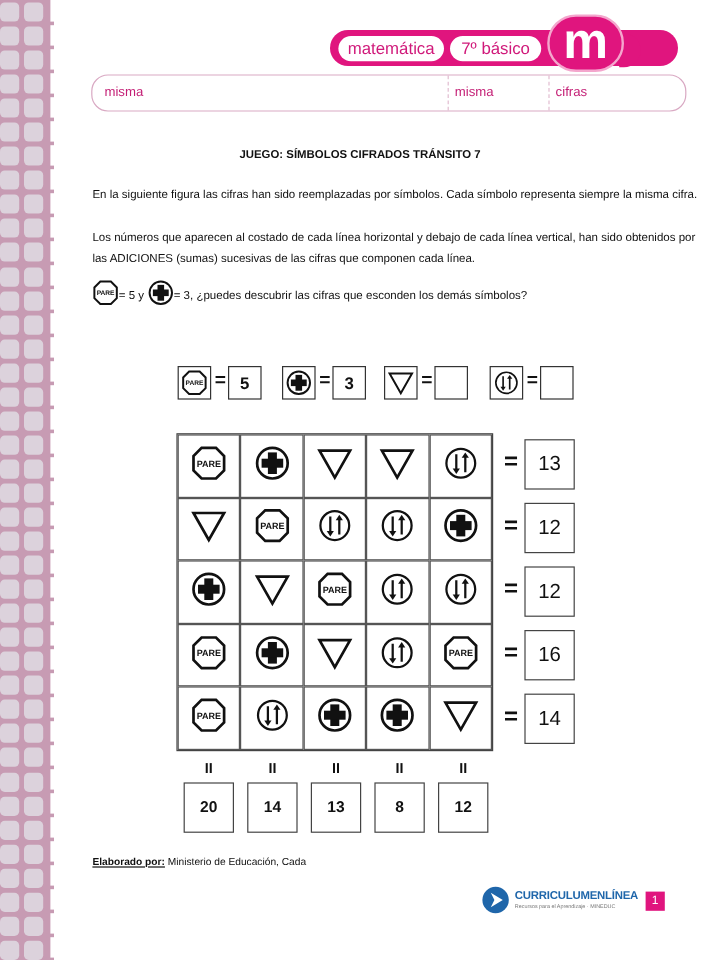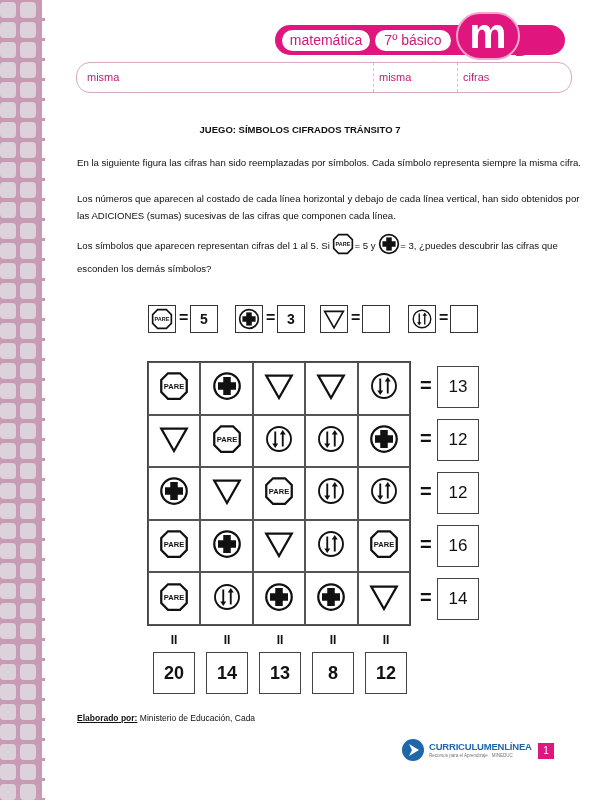--- a/index.html
+++ b/index.html
@@ -41,21 +41,21 @@
   .legend .val { position: absolute; top: 0; width: 28px; height: 28px; border: 1px solid #333; font-weight: bold; font-size: 14px; text-align: center; line-height: 27px; }
 
   
   .grid { position: absolute; left: 147px; top: 361px; width: 264px; height: 265px;
     display: grid; grid-template-columns: repeat(5, 1fr); grid-template-rows: repeat(5, 1fr);
     border: 1px solid #444; }
   .grid .gcell { border: 1px solid #555; display: flex; align-items: center; justify-content: center; }
   .rsum-eq { position: absolute; left: 420px; font-weight: bold; font-size: 20px; width: 14px; }
   .rsum { position: absolute; left: 437px; width: 42px; height: 42px; border: 1px solid #444; font-size: 17px; text-align: center; line-height: 40px; }
   .csum-eq { position: absolute; top: 633px; font-weight: bold; font-size: 12px; width: 42px; text-align: center; }
-  .csum { position: absolute; top: 652px; width: 42px; height: 42px; border: 1px solid #444; font-weight: bold; font-size: 18px; text-align: center; line-height: 40px; }
+  .csum { position: absolute; top: 652px; width: 42px; height: 42px; border: 1px solid #444; font-weight: bold; font-size: 13px; text-align: center; line-height: 40px; }
 
   .credit { position: absolute; left: 77px; top: 713px; font-size: 8.5px; }
   .credit b { font-weight: bold; text-decoration: underline; }
 
   .logo { position: absolute; left: 402px; top: 739px; width: 130px; height: 24px; }
   .logo .circle { position: absolute; left: 0; top: 0; width: 22px; height: 22px; border-radius: 11px; background: #1f66aa; }
   .logo .brand { position: absolute; left: 27px; top: 2px; font-size: 9.5px; color: #1f66aa; letter-spacing: -0.2px; font-weight: bold; }
   .logo .sub { position: absolute; left: 27px; top: 14px; font-size: 4.5px; color: #777; white-space: nowrap; }
   .pagenum { position: absolute; left: 538px; top: 743px; width: 16px; height: 16px; background: #e0157e; color: #fff; font-size: 10px; text-align: center; line-height: 16px; }
 </style>
@@ -198,21 +198,21 @@
   <span class="sep" style="left:296px"></span>
   <span class="lbl" style="left:302px">misma</span>
   <span class="sep" style="left:380px"></span>
   <span class="lbl" style="left:386px">cifras</span>
 </div>
 
 <div class="title">JUEGO: SÍMBOLOS CIFRADOS TRÁNSITO 7</div>
 <div class="para" style="top:154px">En la siguiente figura las cifras han sido reemplazadas por símbolos. Cada símbolo representa siempre la misma cifra.</div>
 <div class="para" style="top:190px">Los números que aparecen al costado de cada línea horizontal y debajo de cada línea vertical, han sido obtenidos por las ADICIONES (sumas) sucesivas de las cifras que componen cada línea.</div>
 <div class="para" style="top:233px">
-  <span>Los símbolos que aparecen representan cifras del 1 al 5. Si </span><span class="inline-icon sym-slot"><svg width="22" height="22" viewBox="0 0 40 40">
+  <span class="inline-icon sym-slot"><svg width="22" height="22" viewBox="0 0 40 40">
         <polygon points="12,3 28,3 37,12 37,28 28,37 12,37 3,28 3,12" fill="#fff" stroke="#111" stroke-width="3"></polygon>
         <text x="20" y="24" font-size="10" font-weight="bold" text-anchor="middle" font-family="Liberation Sans, sans-serif" fill="#111">PARE</text>
       </svg></span><span>= 5 y </span><span class="inline-icon sym-slot"><svg width="22" height="22" viewBox="0 0 40 40">
         <circle cx="20" cy="20" r="17" fill="#fff" stroke="#111" stroke-width="3"></circle>
         <rect x="15" y="8" width="10" height="24" fill="#111"></rect>
         <rect x="8" y="15" width="24" height="10" fill="#111"></rect>
       </svg></span><span>= 3, ¿puedes descubrir las cifras que esconden los demás símbolos?</span>
 </div>
 
 <div id="legend">

